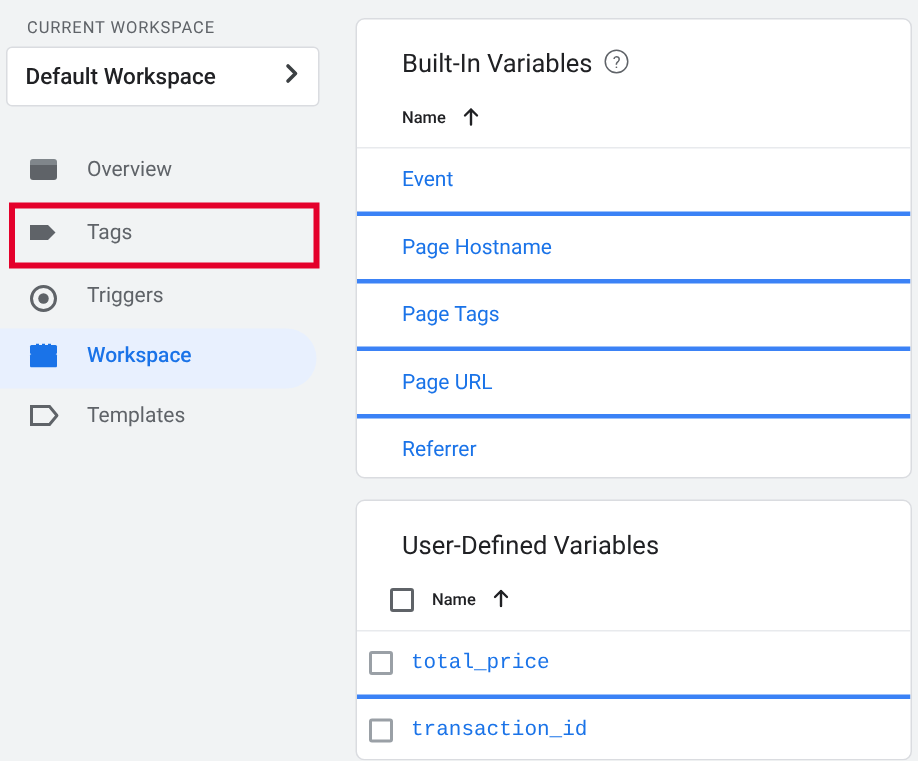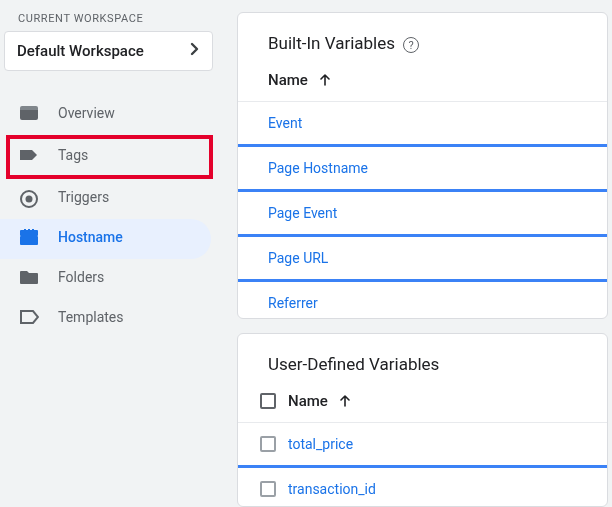--- a/index.html
+++ b/index.html
@@ -71,48 +71,48 @@
     overflow: hidden;
   }
   .panel {
     background: #fff;
     border: 1px solid #dadce0;
     border-radius: 6px;
     overflow: hidden;
   }
   .panel-header {
     display: flex;
-    align-items: flex-end;
+    align-items: flex-start;
     gap: 8px;
     padding: 20px 22px 6px 30px;
     font-size: 17px;
     color: #202124;
   }
   .table-head {
     display: flex;
     align-items: center;
     padding: 12px 22px 12px 30px;
     border-bottom: 1px solid #e8eaed;
     color: #202124;
     font-weight: 500;
-    font-size: 15px;
+    font-size: 11px;
     gap: 12px;
   }
   .table-head.withcb { padding-left: 22px; }
   .row {
     display: flex;
     align-items: center;
     gap: 12px;
     padding: 13px 22px 13px 30px;
     border-bottom: 3px solid #3b82f6;
     color: #1a73e8;
     cursor: pointer;
   }
   .row:last-child { border-bottom: none; }
-  .row.withcb { padding-left: 22px; }
+  .row.withcb { padding-left: 8px; font-family: Liberation Mono, monospace; }
   .checkbox {
     width: 16px; height: 16px;
     border: 2px solid #5f6368;
     border-radius: 2px;
     flex-shrink: 0;
   }
   .arrow-up { display: inline-block; transform: translateY(1px); }
   .help-icon {
     width: 16px; height: 16px; border: 1px solid #5f6368; border-radius: 50%;
     display: inline-flex; align-items: center; justify-content: center;
@@ -168,31 +168,23 @@
       <div class="nav-item active">
         <span class="icon">
           <svg width="20" height="16" viewBox="0 0 20 16">
               <rect x="1" y="7" width="18" height="9" rx="1" fill="#1a73e8"></rect>
               <rect x="1" y="1" width="18" height="6" rx="1" fill="#1a73e8"></rect>
               <rect x="5" y="0" width="2" height="4" fill="#1a73e8"></rect>
               <rect x="9" y="0" width="2" height="4" fill="#1a73e8"></rect>
               <rect x="13" y="0" width="2" height="4" fill="#1a73e8"></rect>
             </svg>
         </span>
-        <span class="label">Hostname</span>
-      </div>
-
-      <div class="nav-item">
-        <span class="icon">
-          <svg width="20" height="16" viewBox="0 0 20 16">
-              <path d="M2 2h6l2 2h8a1 1 0 0 1 1 1v9a1 1 0 0 1-1 1H2a1 1 0 0 1-1-1V3a1 1 0 0 1 1-1z" fill="#5f6368"></path>
-            </svg>
-        </span>
-        <span class="label">Folders</span>
-      </div>
+        <span class="label">Workspace</span>
+      </div>
+
 
       <div class="nav-item">
         <span class="icon">
           <svg width="20" height="16" viewBox="0 0 20 16">
               <path d="M2 2h12l5 6-5 6H2V2z" fill="none" stroke="#5f6368" stroke-width="2"></path>
             </svg>
         </span>
         <span class="label">Templates</span>
       </div>
     </nav>
@@ -212,21 +204,21 @@
             </svg>
         </span>
       </div>
       <div class="row">
           <span>Event</span>
         </div>
       <div class="row">
           <span>Page Hostname</span>
         </div>
       <div class="row">
-          <span>Page Event</span>
+          <span>Page Tags</span>
         </div>
       <div class="row">
           <span>Page URL</span>
         </div>
       <div class="row">
           <span>Referrer</span>
         </div>
     </section>
 
     <section class="panel">

